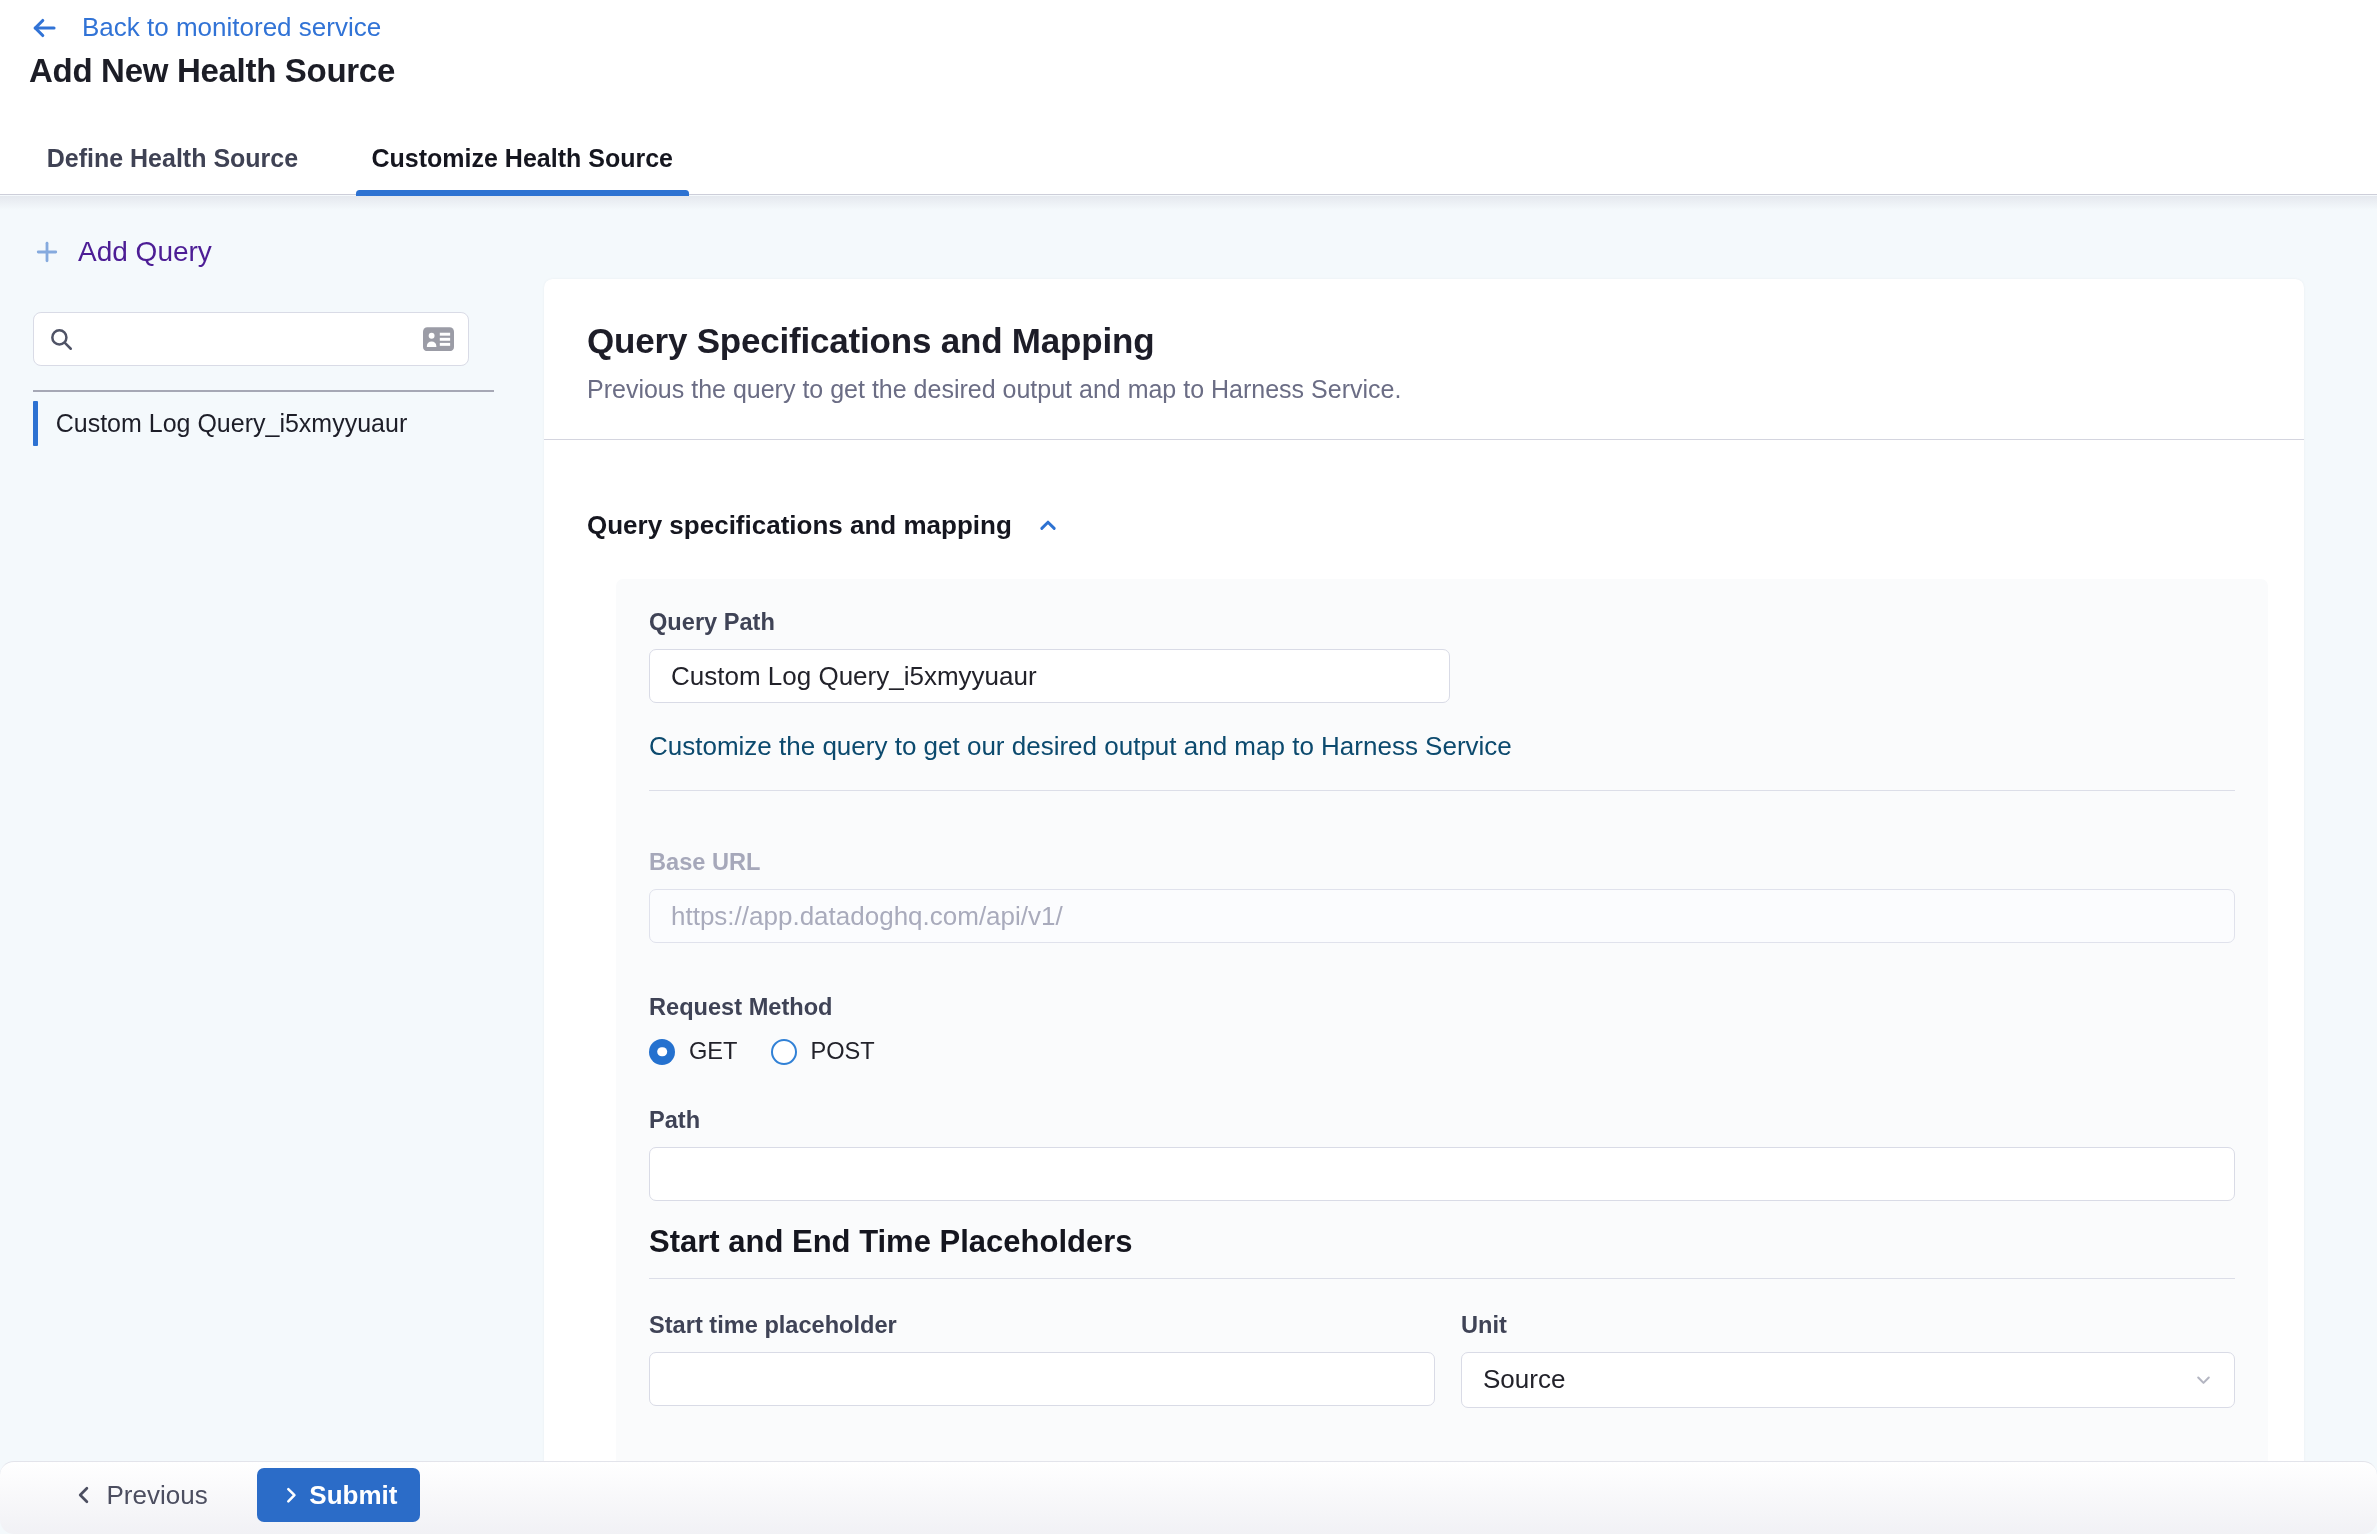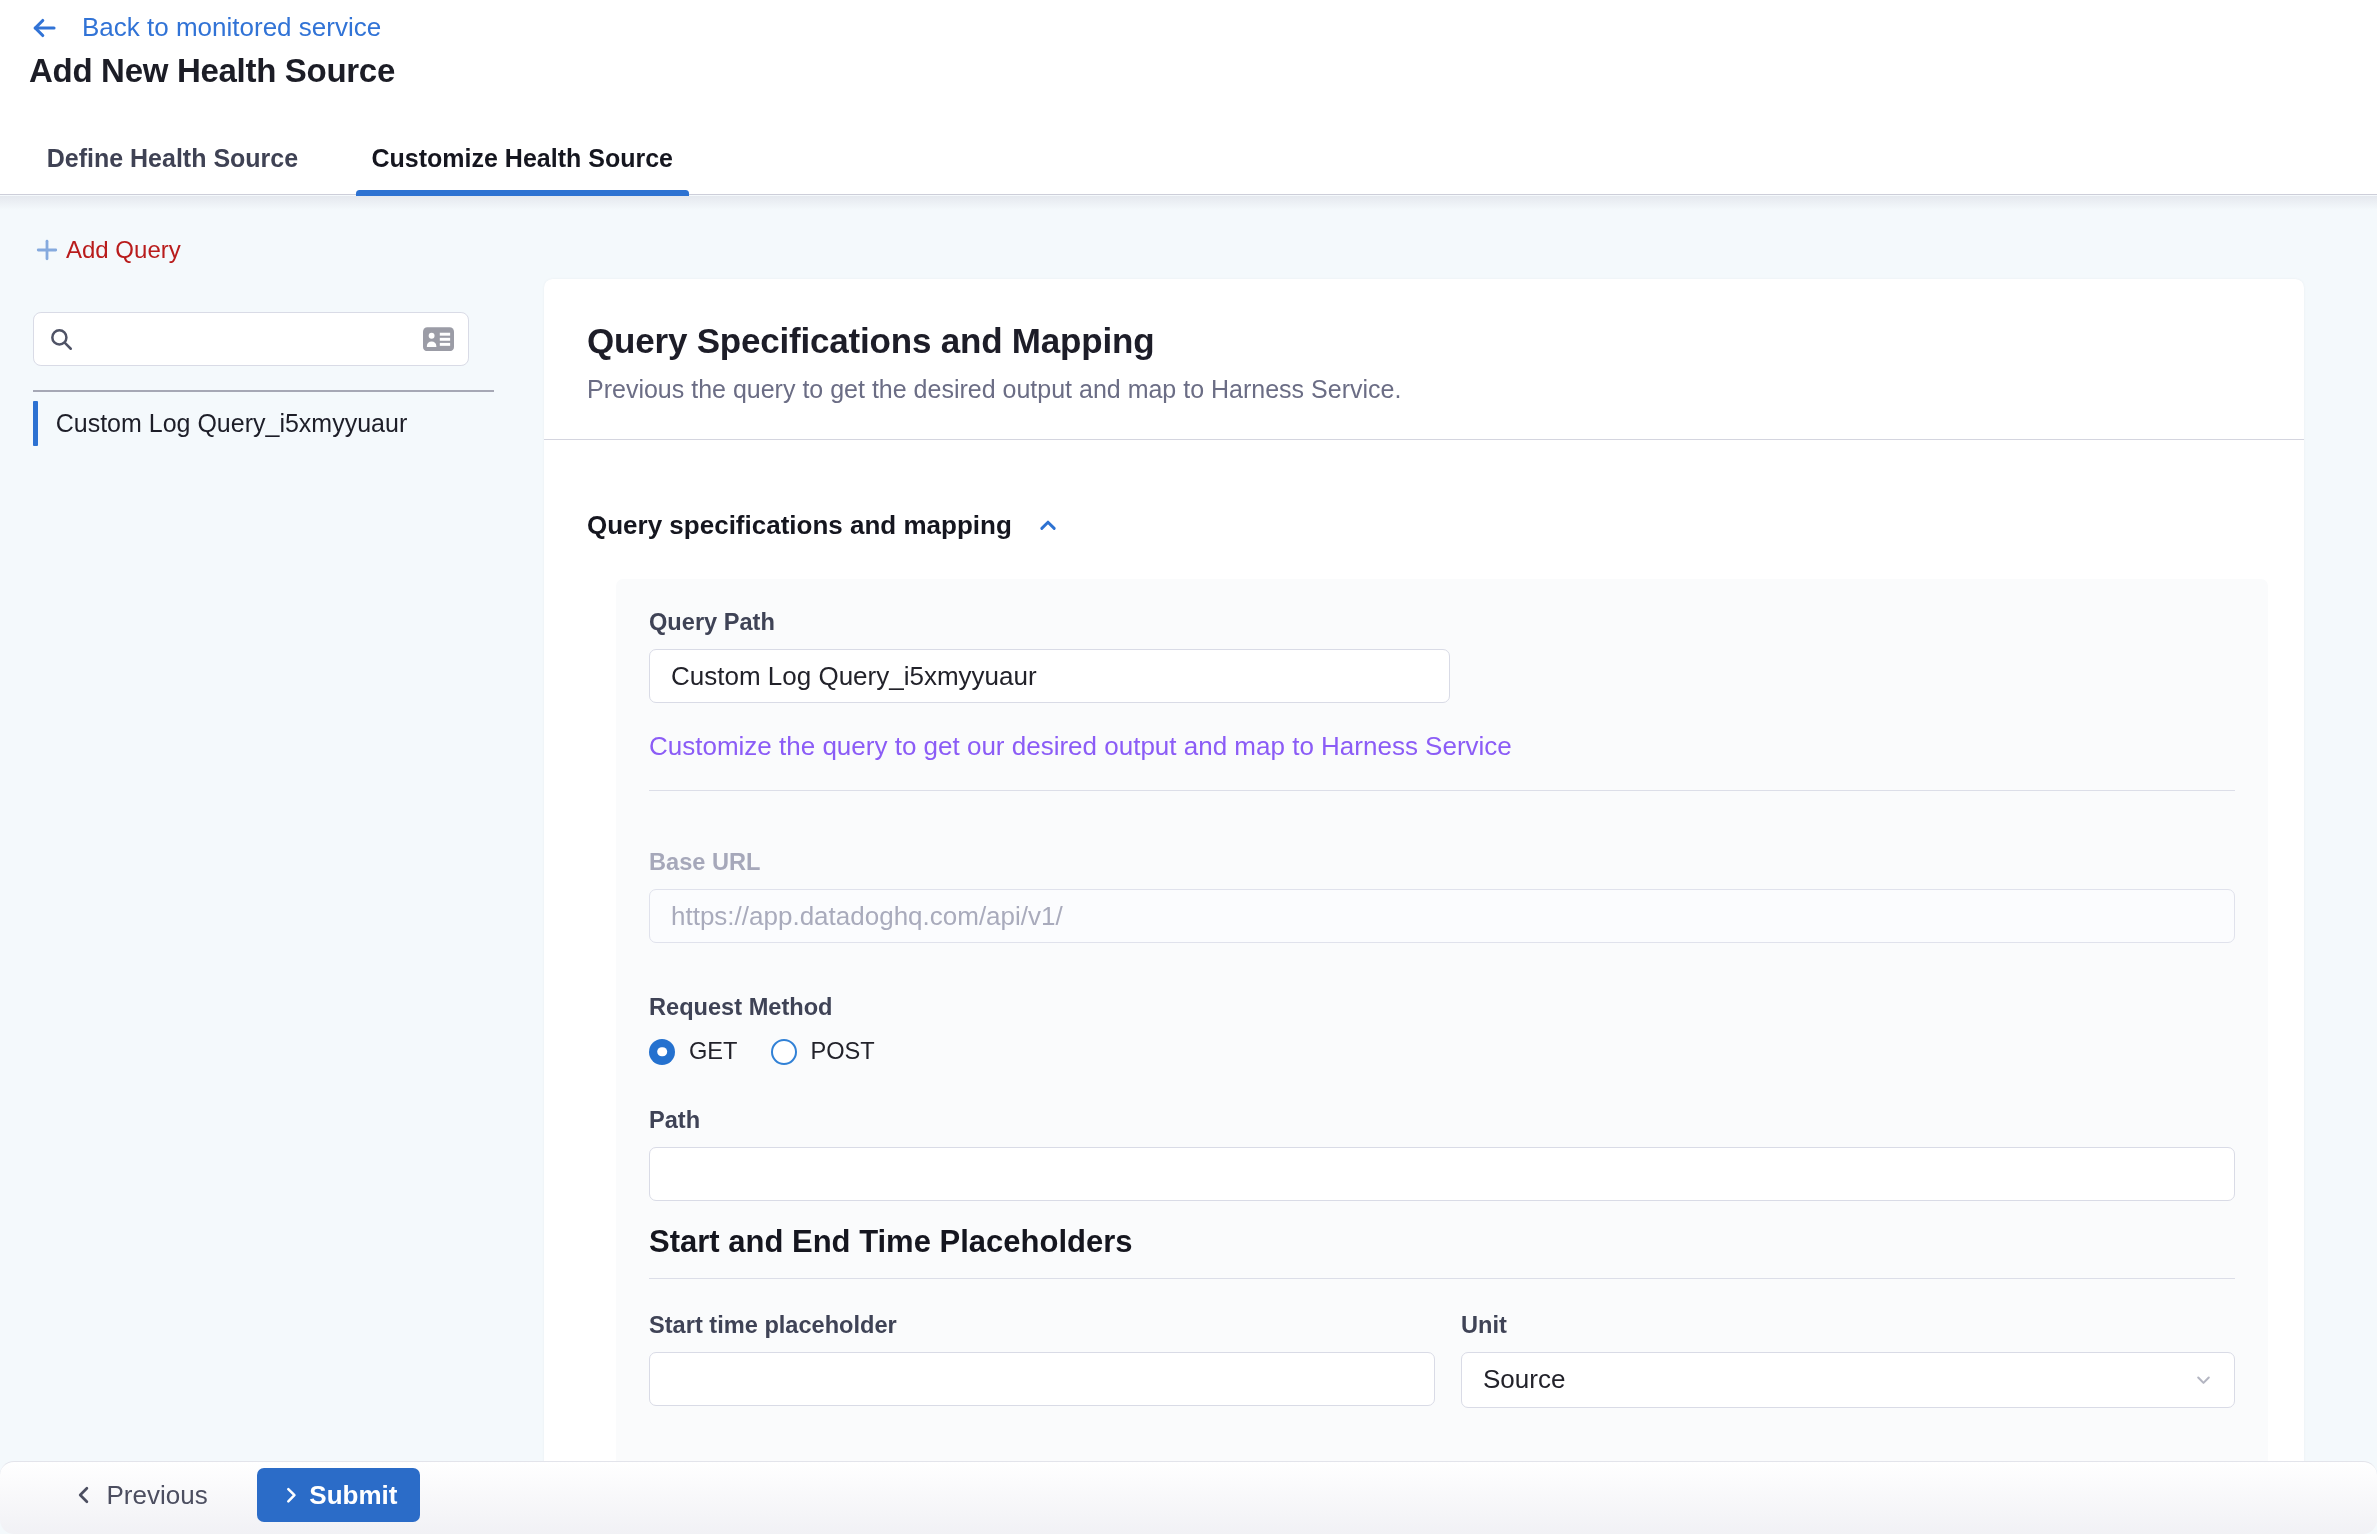--- a/index.html
+++ b/index.html
@@ -45,23 +45,23 @@
   }
   .tabshadow {
     position:absolute; top:196px; left:0; right:0; height:14px;
     background:linear-gradient(#d8dae3, rgba(216,218,227,0)); opacity:.55;
     pointer-events:none;
   }
 
   
   .add-query {
     position:absolute; left:33px; top:236px;
-    display:flex; align-items:center; gap:5px;
+    display:flex; align-items:center; gap:17px;
     background:none; border:none; cursor:pointer;
-    color:#b91c1c; font-size:24px; font-family:inherit;
+    color:#4c1d95; font-size:28px; font-family:inherit;
   }
   .searchbox {
     position:absolute; left:33px; top:312px; width:436px; height:54px;
     background:#fff; border:0.9px solid #d9dbe6; border-radius:7.9px;
     display:flex; align-items:center; padding:0 14px;
   }
   .searchbox input {
     flex:1; min-width:0; border:none; outline:none; background:transparent;
     font-size:24.4px; margin:0 10.5px; font-family:inherit; color:#1d1e28;
   }
@@ -102,21 +102,21 @@
   .flabel.disabled { color:#a6a8ba; }
   .tinput {
     display:block; height:54px; margin-top:12.2px;
     border:0.9px solid #d9dbe6; border-radius:7px; background:#fff;
     font-size:26px; color:#22222a; padding:0 21px; font-family:inherit; outline:none;
   }
   .tinput::placeholder { color:#a9abbc; }
   .tinput.disabled { background:#fbfcfe; border-color:#e0e2ec; }
   .w-name { width:801px; }
   .w-full { width:100%; }
-  .helper { margin-top:28px; font-size:26px; color:#8b5cf6; }
+  .helper { margin-top:28px; font-size:26px; color:#0c4a6e; }
   .pdivider { margin-top:28px; border-bottom:1.7px solid #dcdee8; }
 
   .mt-base { margin-top:56px; }
   .mt-sect { margin-top:49px; }
   .mt-path { margin-top:40px; }
 
   .radio-row { margin-top:15.7px; display:flex; align-items:center; gap:33px; }
   .radio { display:flex; align-items:center; gap:14px; cursor:pointer; }
   .rdot { width:26px; height:26px; border-radius:50%; background:#2471cf; position:relative; flex:none; }
   .rdot::after {

